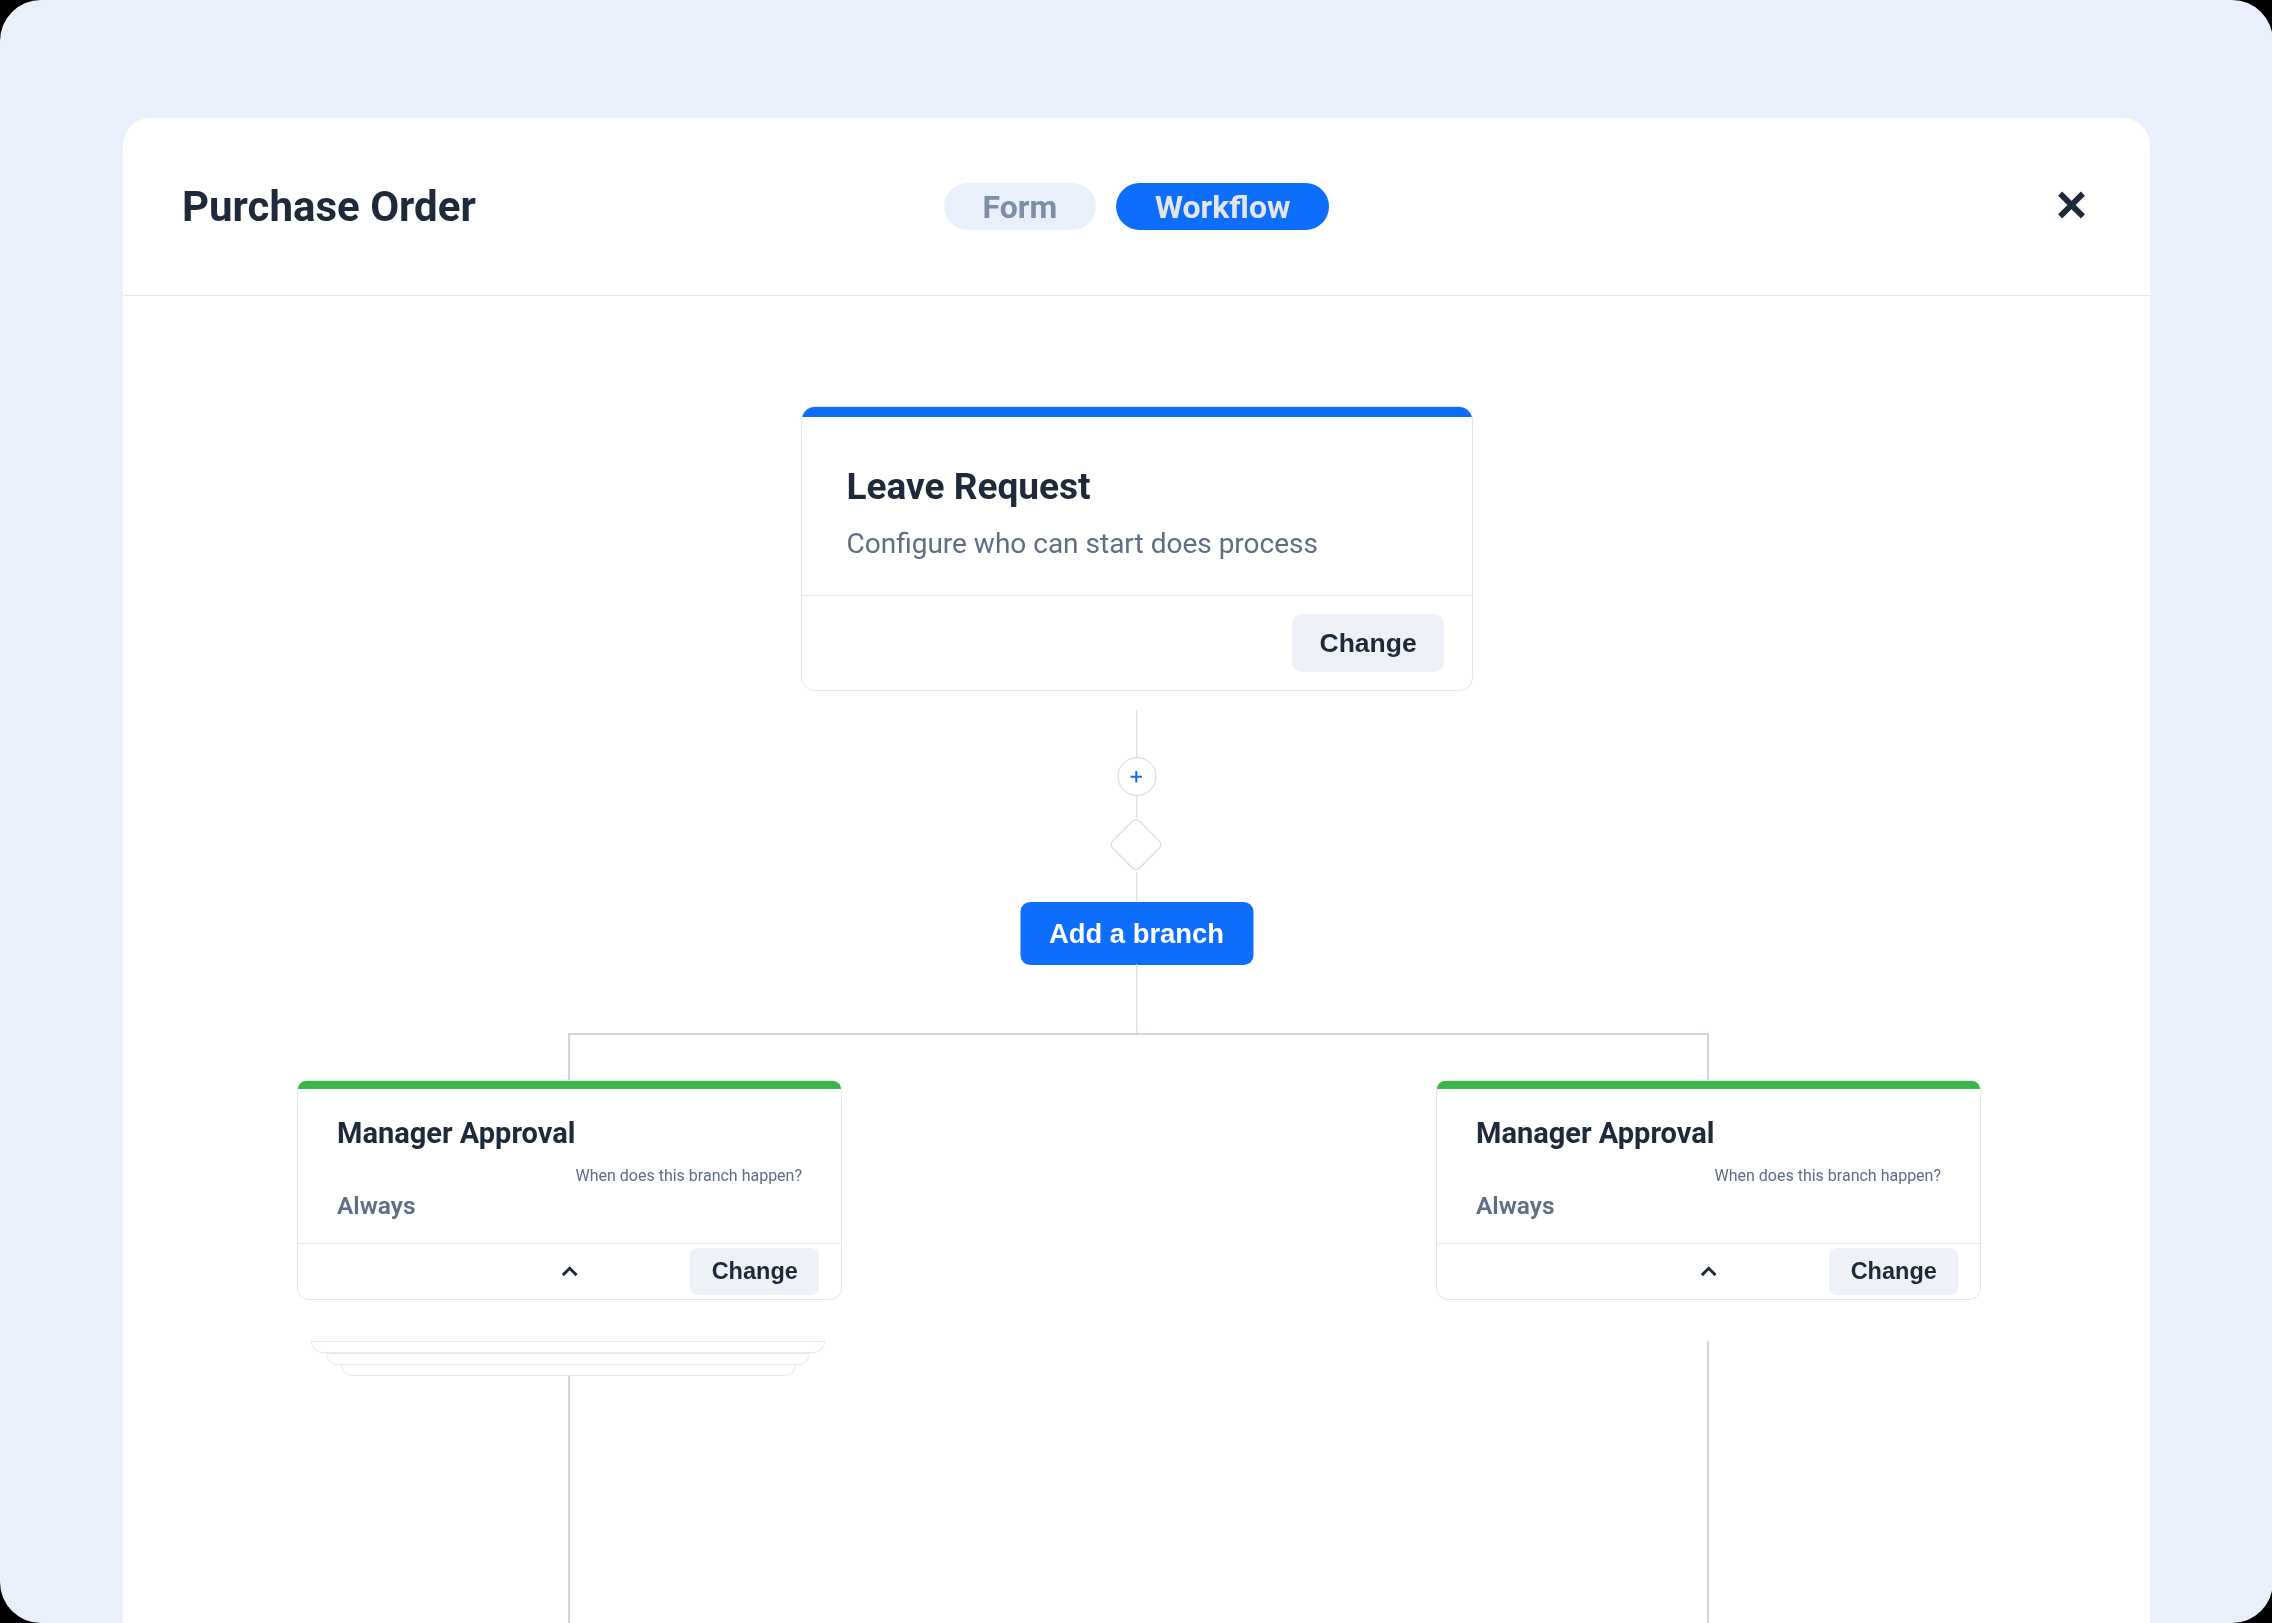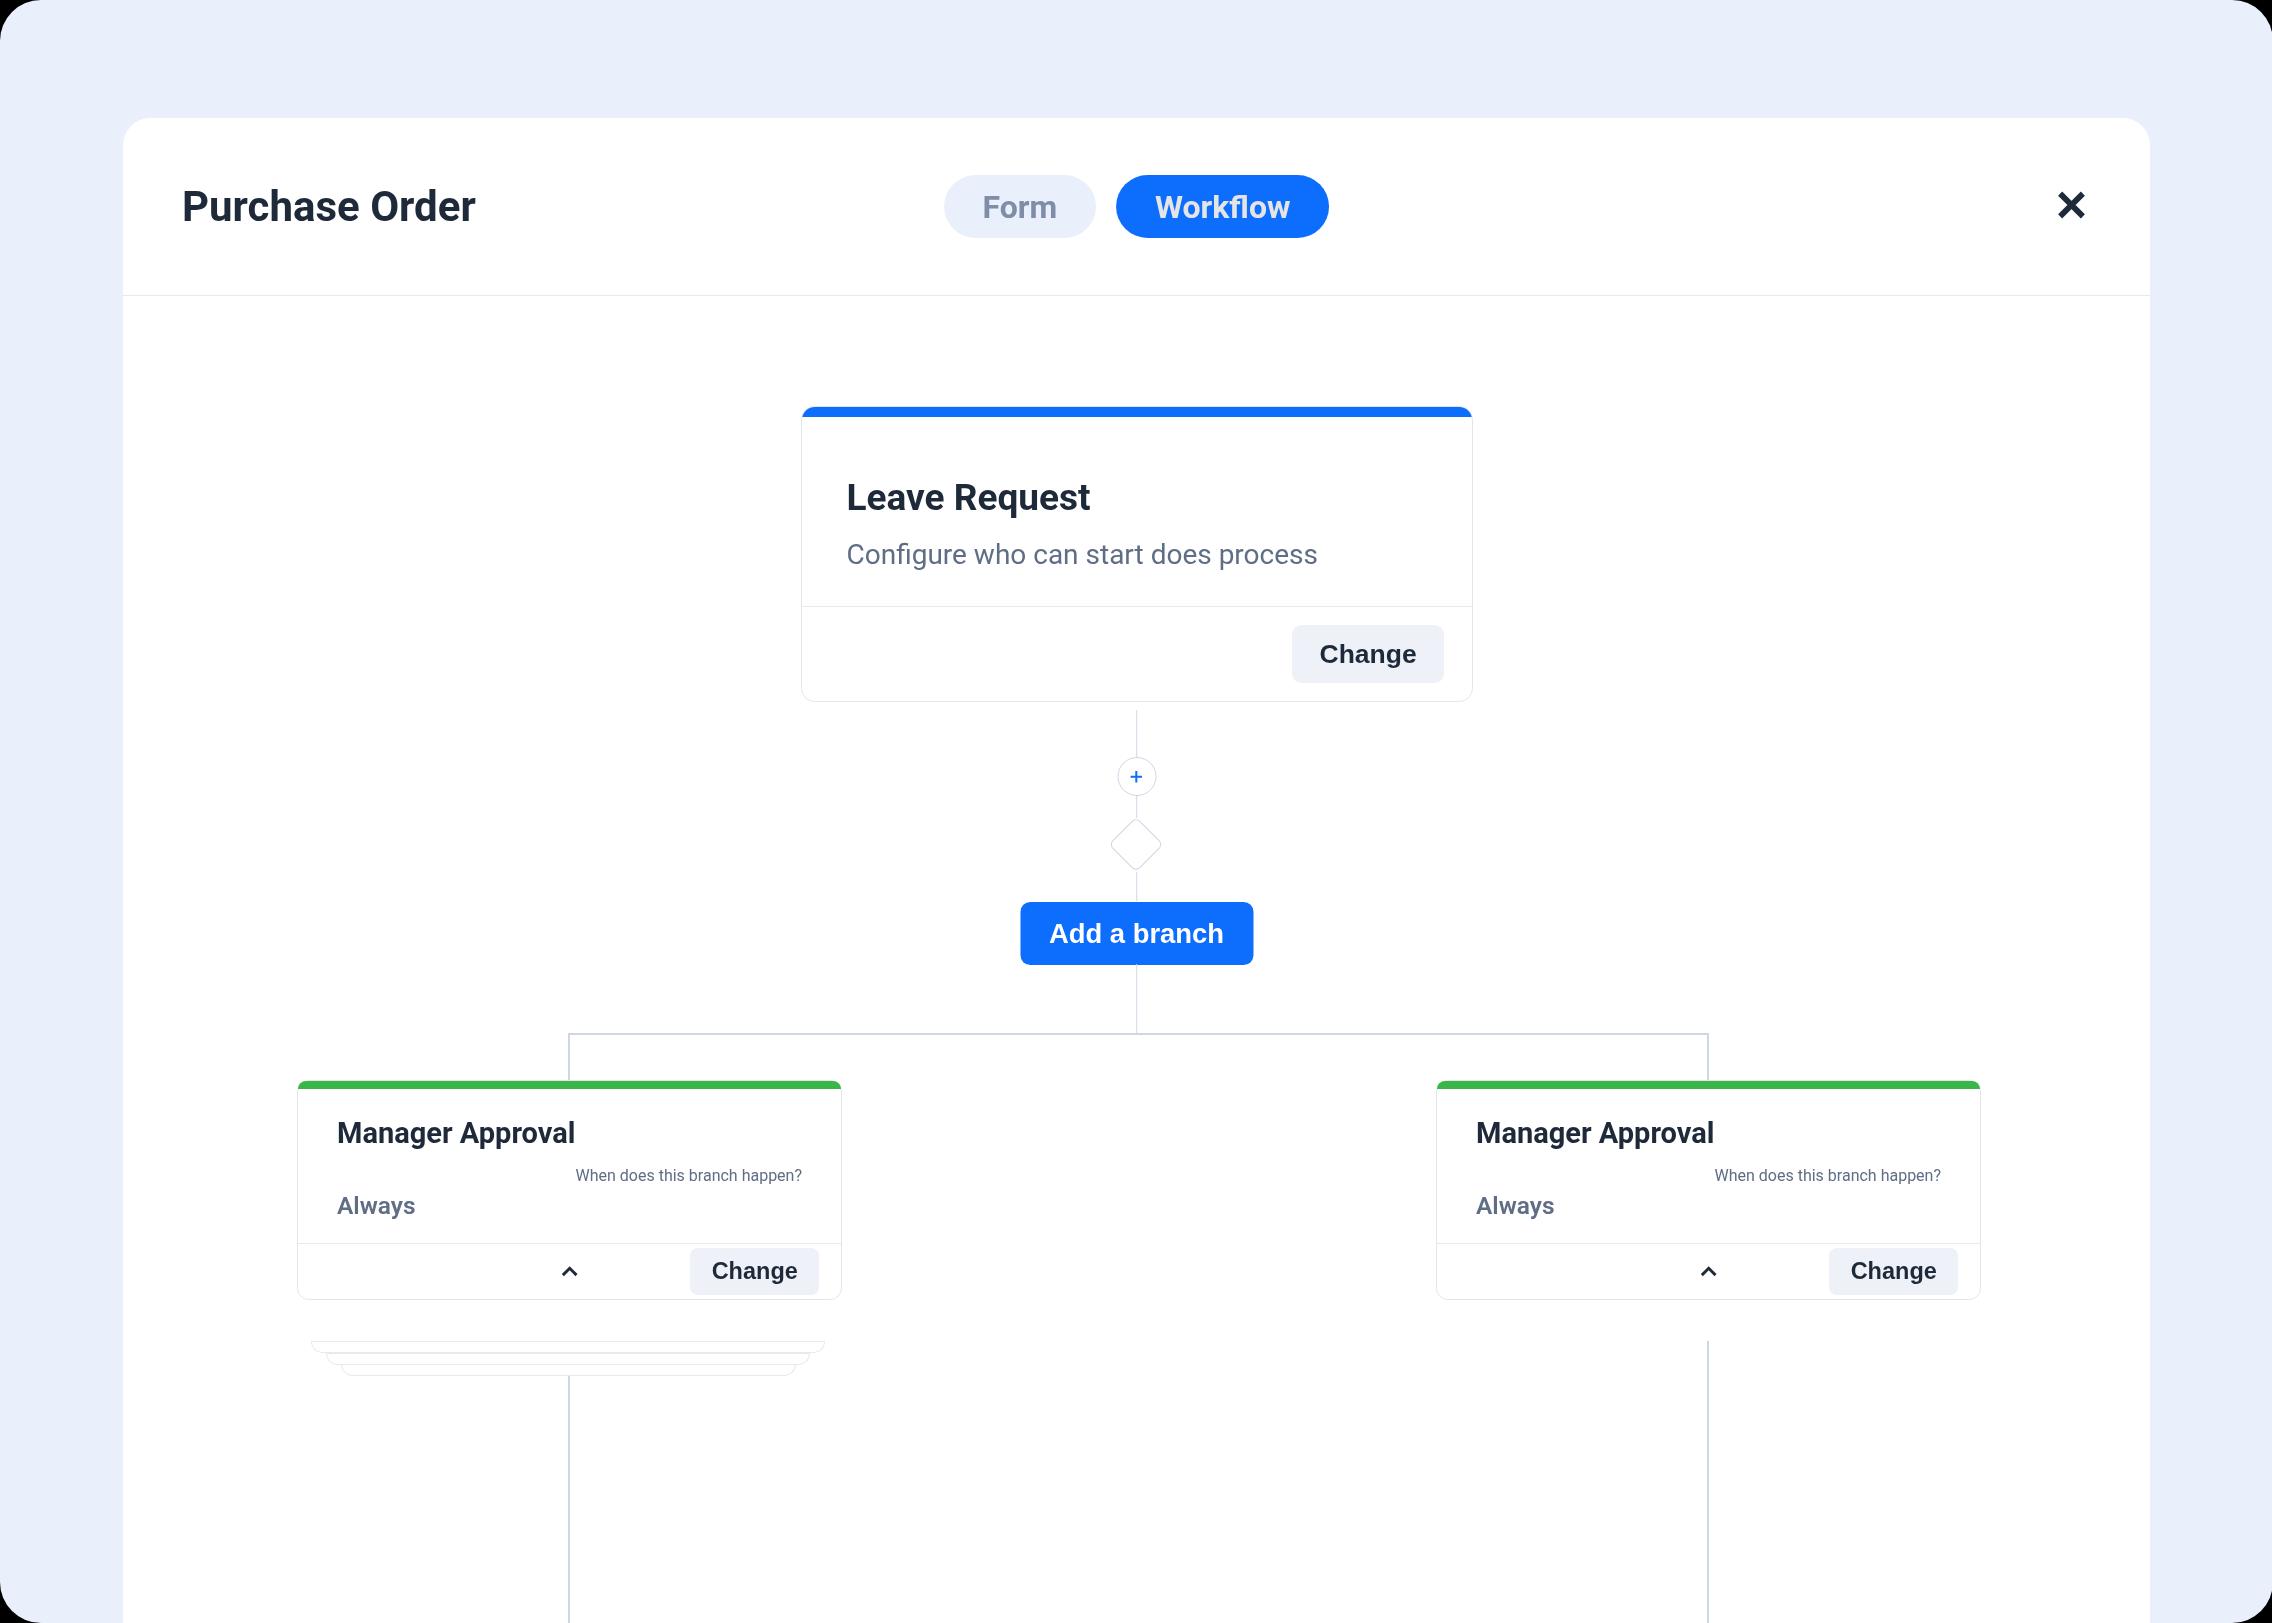--- a/index.html
+++ b/index.html
@@ -42,21 +42,21 @@
     color: #1e2a3a;
   }
   .tabs {
     position: absolute;
     left: 50%;
     transform: translateX(-50%);
     display: flex;
     gap: 19.6px;
   }
   .tab {
-    height: 63px;
+    height: 47px;
     padding: 0 39px;
     border-radius: 979px;
     display: flex;
     align-items: center;
     font-size: 32px;
     font-weight: 700;
     cursor: pointer;
   }
   .tab.inactive {
     background: #eaf0fb;
@@ -91,22 +91,21 @@
     background: #fff;
     border: 1.5px solid #e1e6ee;
     border-radius: 13.7px;
     overflow: hidden;
   }
   .start-card .accent-bar {
     height: 9.8px;
     background: #0d6efd;
   }
   .start-card .card-body {
-    padding: 31px 45px 35px 45px;
-    margin-top: 28px;
+    padding: 48px 45px 35px 45px;
   }
   .start-card .title {
     font-size: 37px;
     font-weight: 700;
     color: #1e2a3a;
     margin-bottom: 19.6px;
   }
   .start-card .subtitle {
     font-size: 28px;
     color: #5f6d85;

